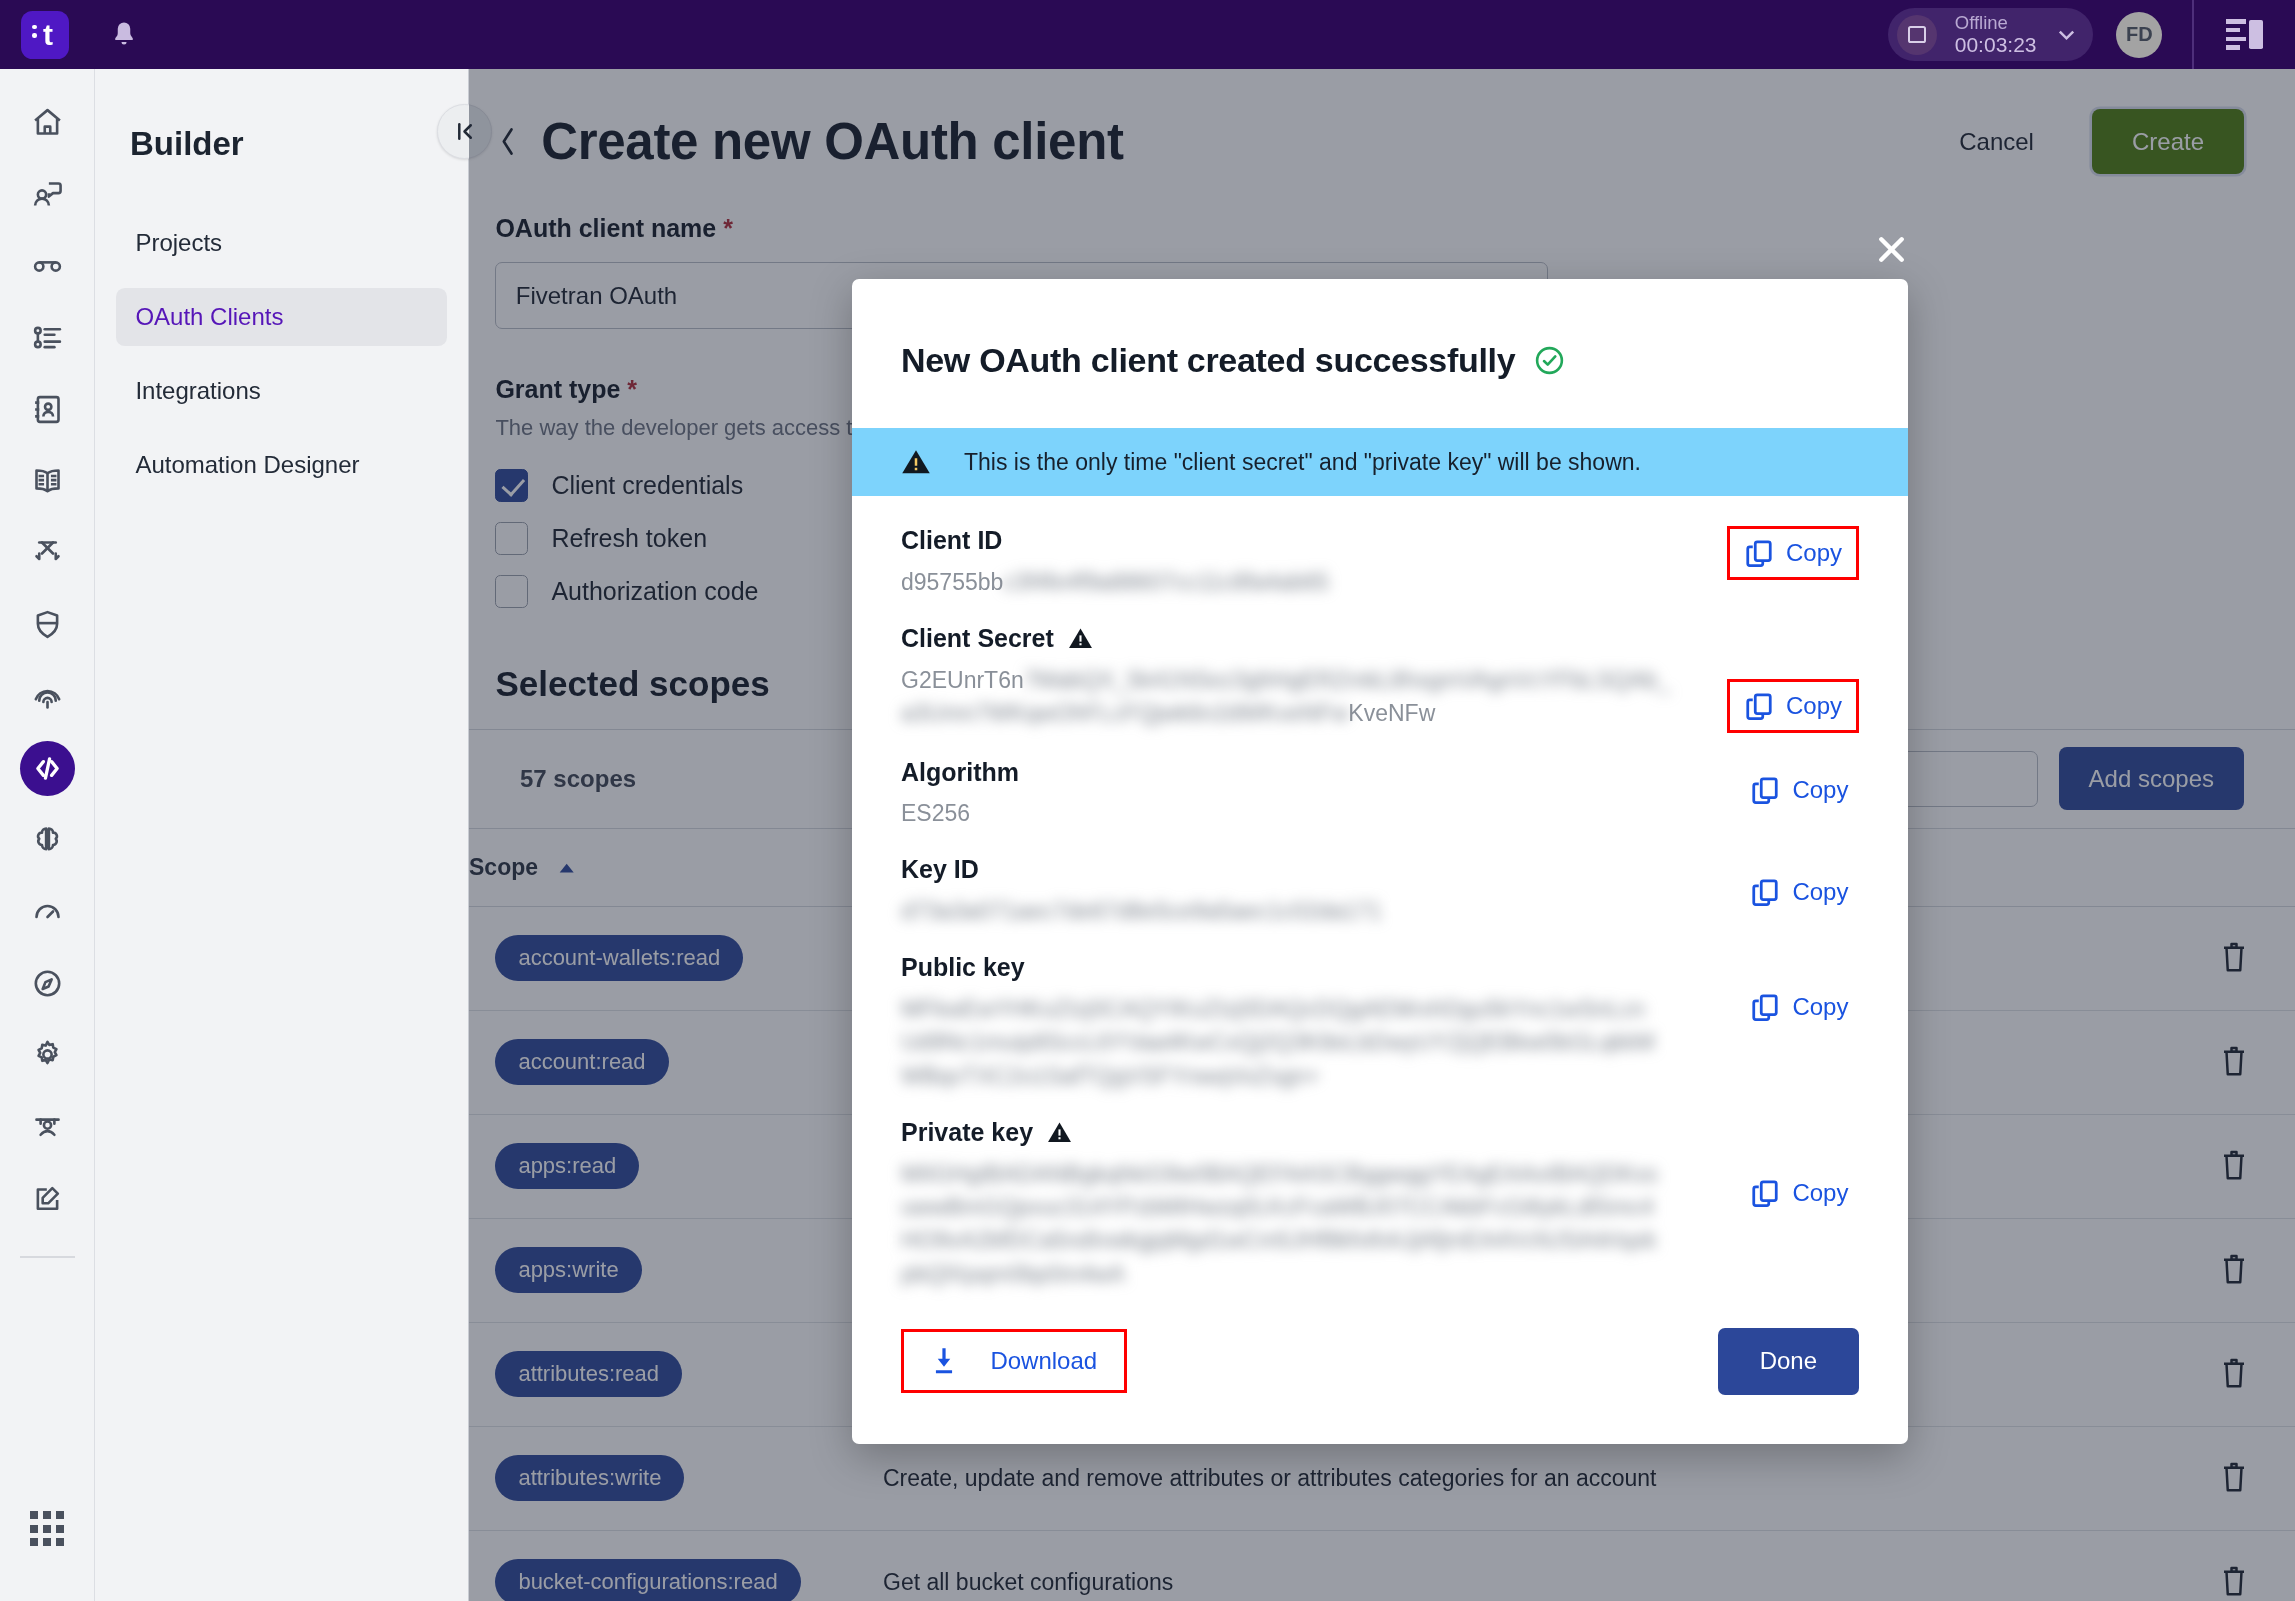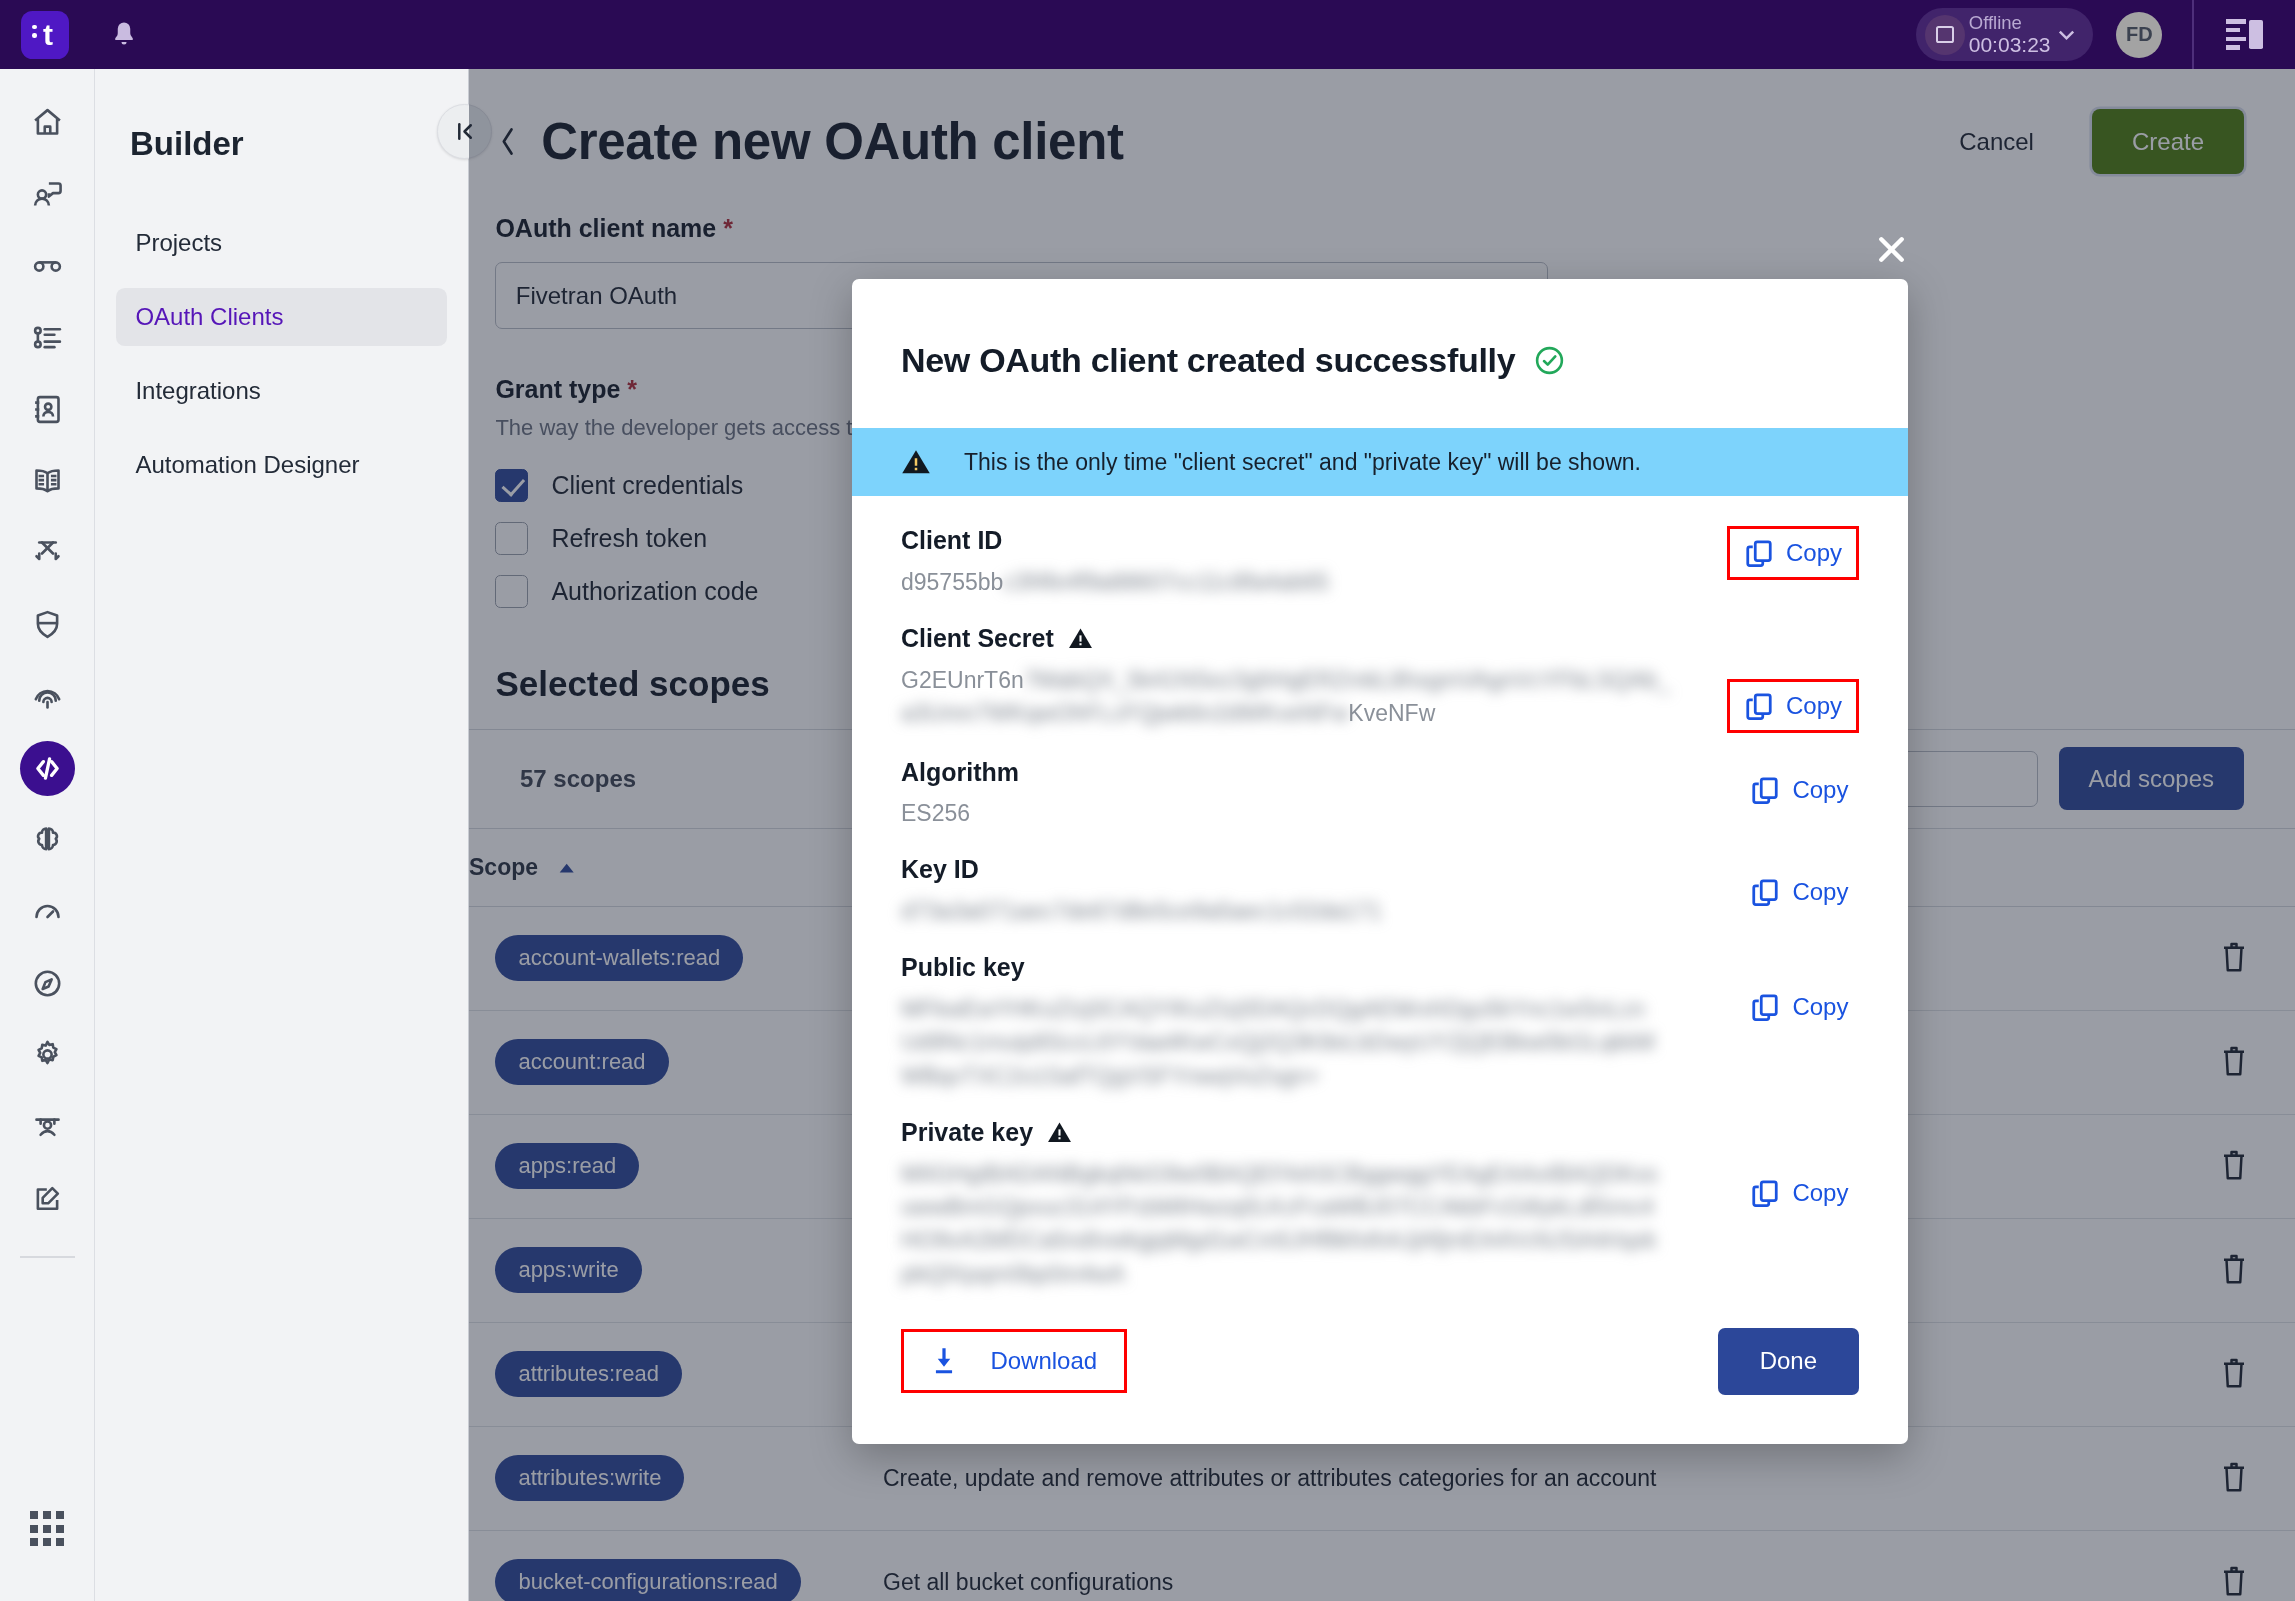--- a/index.html
+++ b/index.html
@@ -21,21 +21,21 @@
     background: #4f18c4; display: flex; align-items: center; justify-content: center;
     position: relative; flex: none;
   }
   .logo-t { color: #fff; font-size: 30px; font-weight: 700; line-height: 1; margin-left: 6.2px; }
   .logo-dots { position: absolute; left: 11.4px; top: 14px; }
   .logo-dots i { display: block; width: 4.4px; height: 4.4px; border-radius: 50%; background: #fff; margin-bottom: 4.4px; }
   .bell { margin-left: 40px; width: 30px; height: 30px; position: relative; }
   .bell svg { width: 30px; height: 30px; display: block; }
   .top-spacer { flex: 1; }
   .status-pill {
-    display: flex; align-items: center; gap: 4px;
+    display: flex; align-items: center; gap: 18px;
     background: #41246b; border-radius: 28px; height: 53px;
     padding: 0 12.3px 0 8.8px; margin-right: 23px;
   }
   .status-circle {
     width: 40px; height: 40px; border-radius: 50%; background: #55356f;
     display: flex; align-items: center; justify-content: center; flex: none;
   }
   .status-square { width: 17.6px; height: 17.6px; border: 2.2px solid #d9cfe8; border-radius: 2.6px; }
   .status-text { line-height: 1.15; }
   .status-text .s1 { color: #b9a9d2; font-size: 18.5px; }

